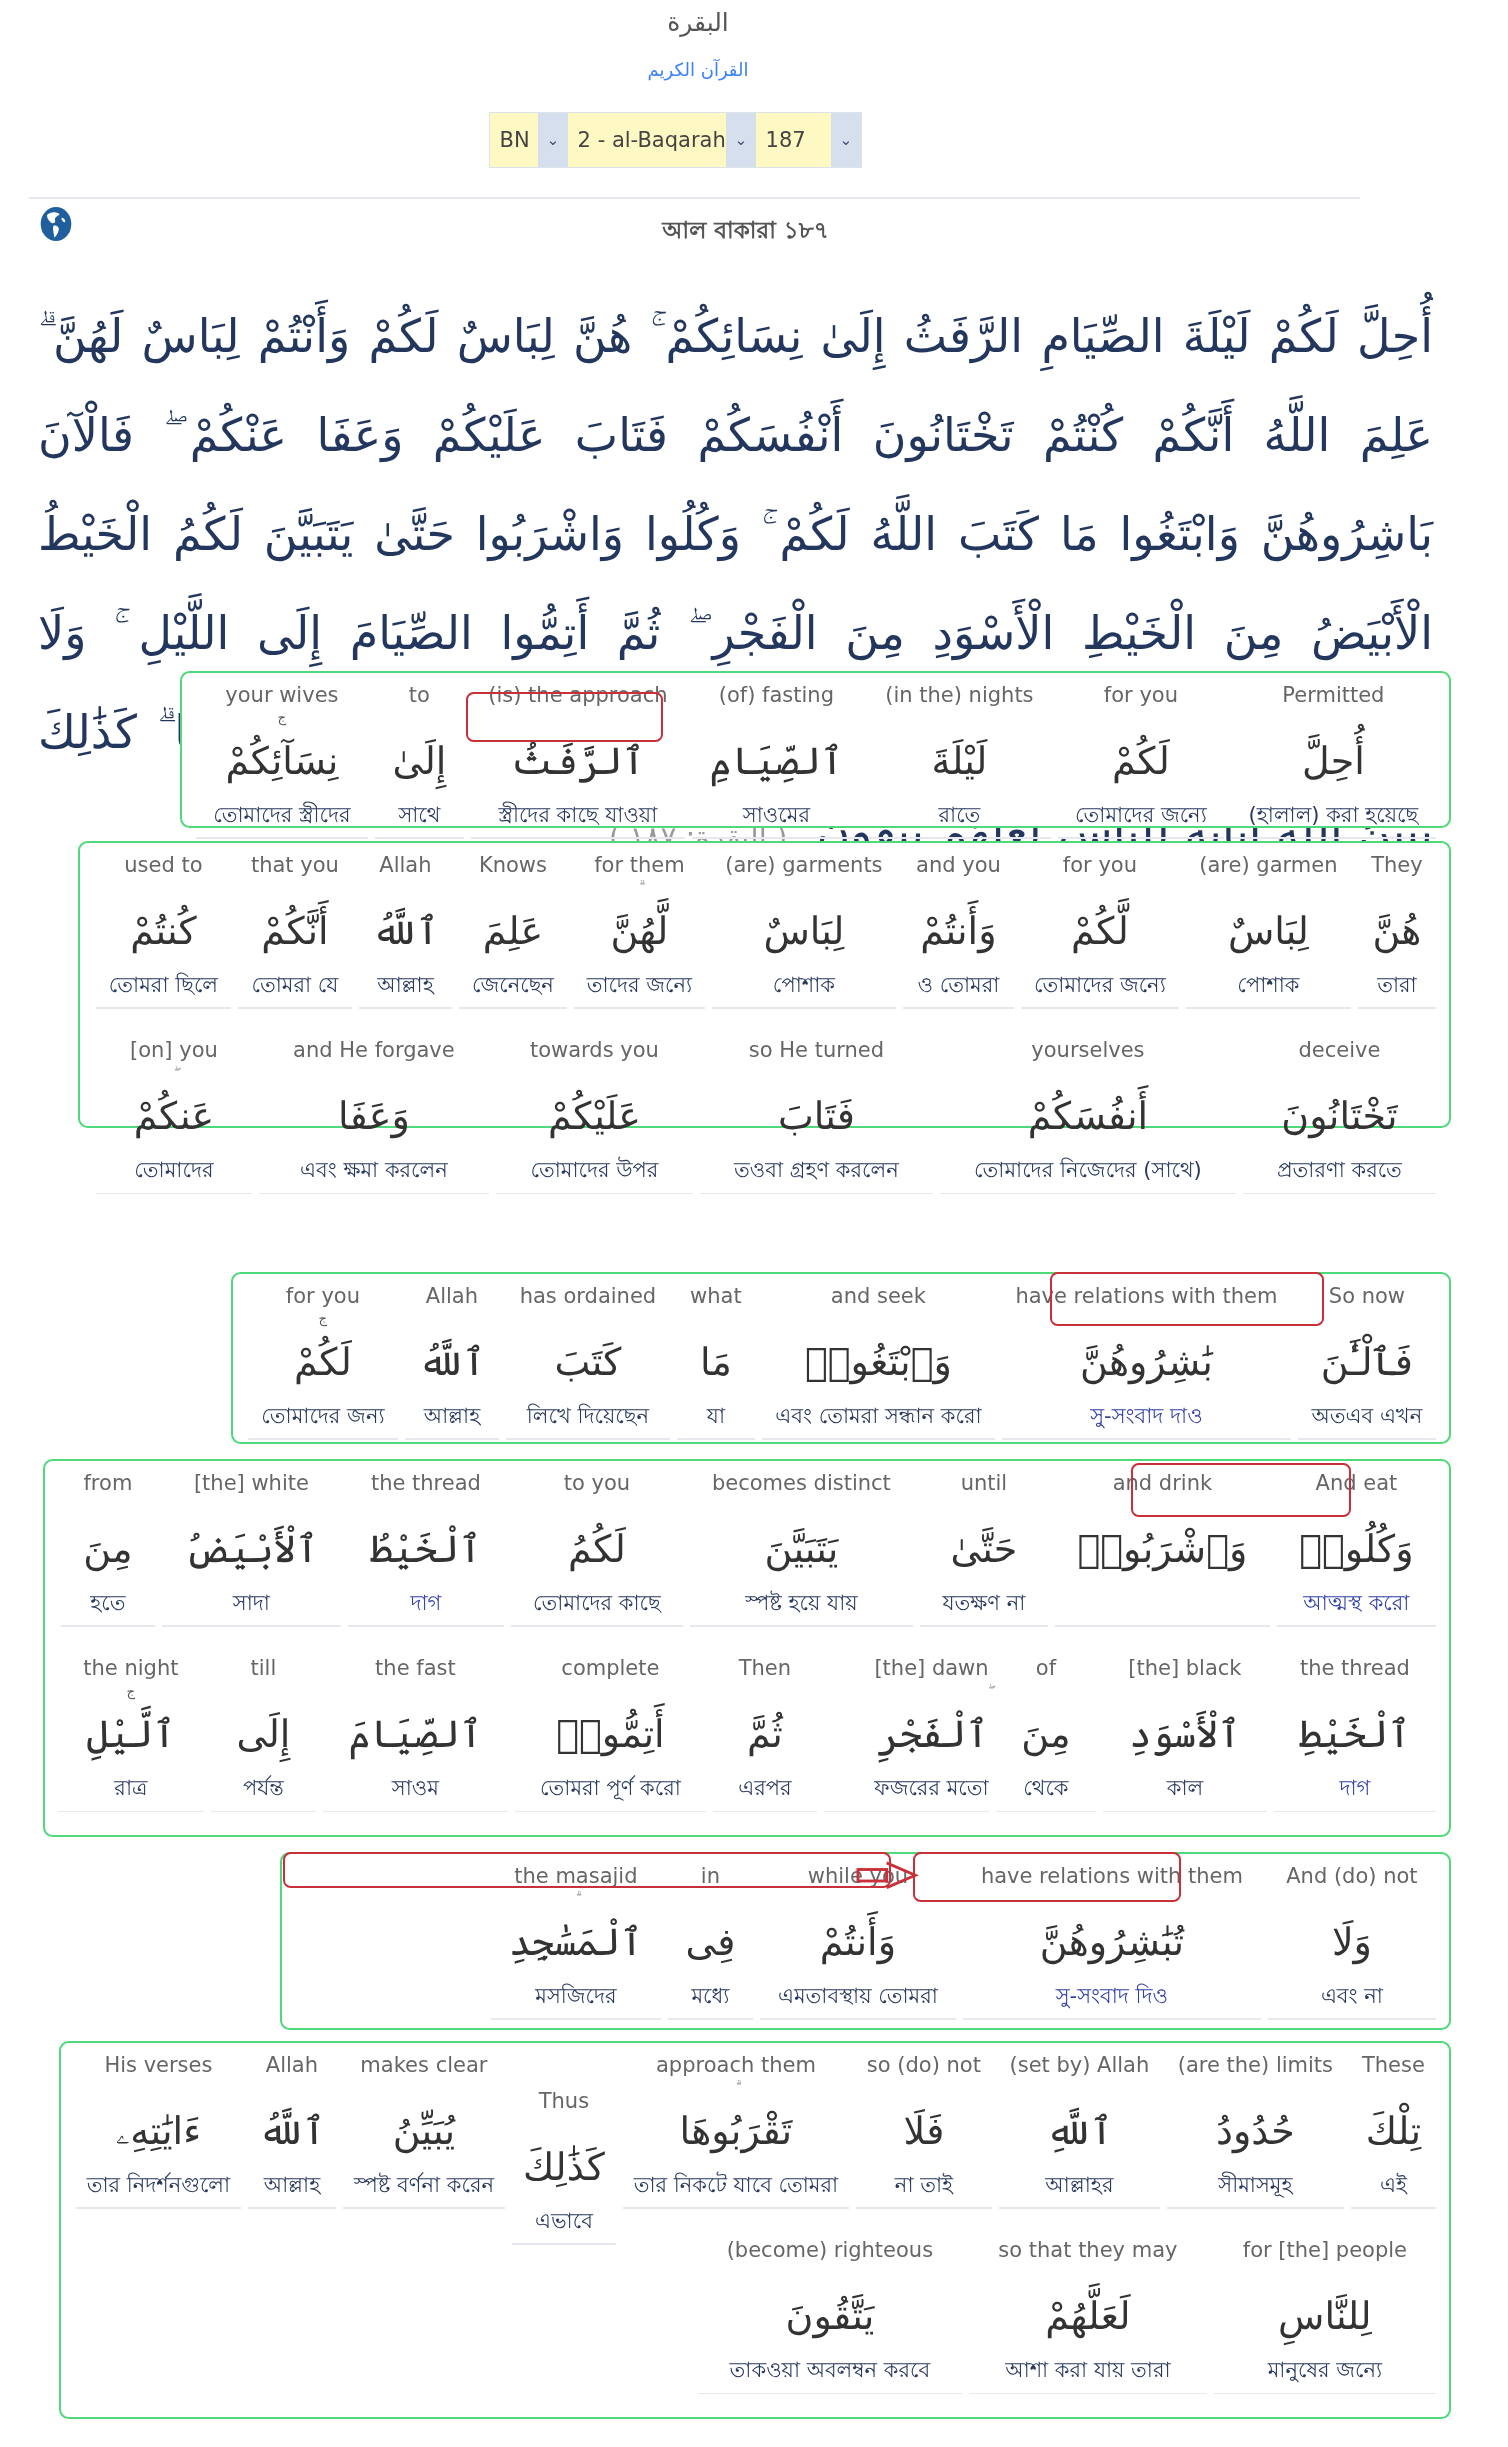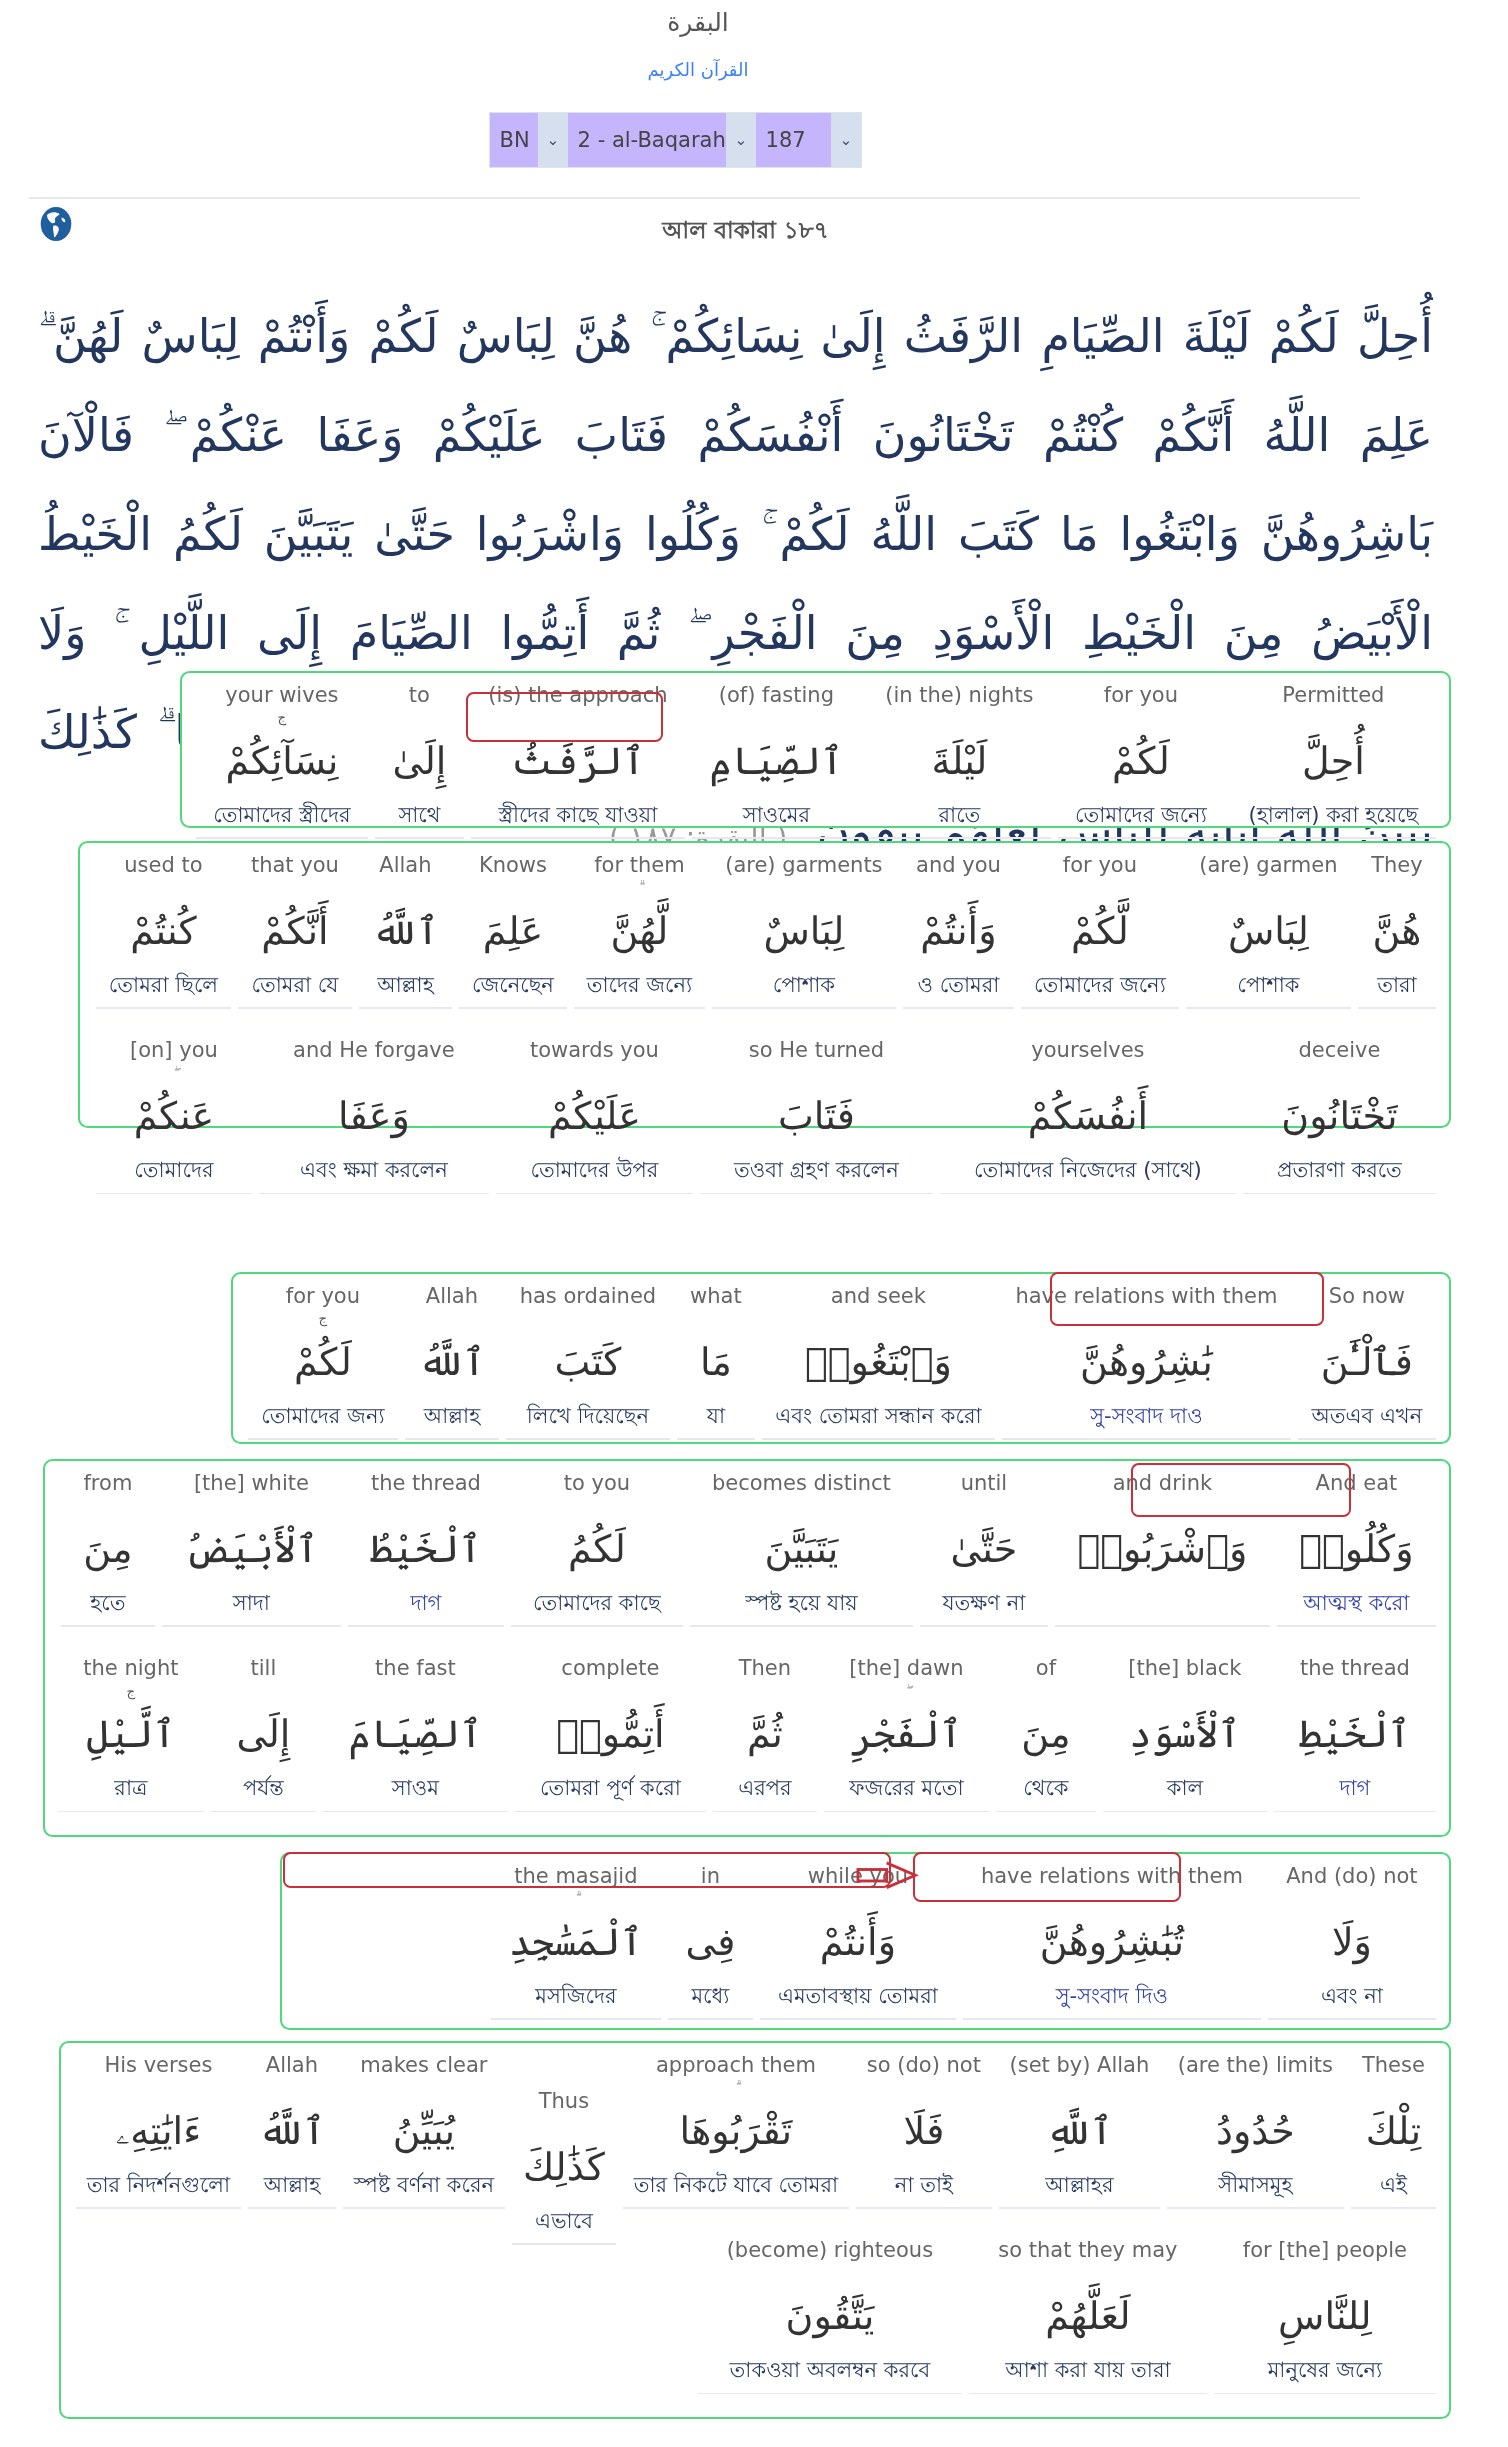--- a/index.html
+++ b/index.html
@@ -3,21 +3,21 @@
 <meta charset="utf-8">
 <style>
   html, body { margin:0; padding:0; background:#ffffff; }
   body { width:1508px; height:2447px; position:relative; overflow:hidden;
          font-family:"DejaVu Sans", sans-serif; color:#333; }
   .abs { position:absolute; }
   .surah-ar { left:0; width:1396px; top:7.6px; text-align:center; font-size:25px; color:#555;
               font-family:"DejaVu Sans", sans-serif; }
   .surah-sub { left:0; width:1396px; top:59px; text-align:center; font-size:18px; color:#3b82f6; }
   .selector { left:489px; top:112px; height:54px; display:flex; border:1px solid #dde3ea; }
-  .sel { display:flex; align-items:center; background:#c4b5fd; font-size:21px; color:#444;
+  .sel { display:flex; align-items:center; background:#fef9c3; font-size:21px; color:#444;
          font-family:"DejaVu Sans", sans-serif; padding:0 9.6px; cursor:pointer; }
   .sel .chev { background:#d6dfee; height:100%; display:flex; align-items:center; justify-content:center;
                width:30px; margin-left:auto; color:#3a4b6b; font-size:15.3px; }
   .sel-lang { width:78px; padding:0; }
   .sel-lang .txt, .sel-surah .txt, .sel-ayah .txt { padding-left:9.6px; }
   .sel-surah { width:188px; padding:0; }
   .sel-ayah { width:105px; padding:0; }
   .divider { left:29px; top:197px; width:1331px; height:1.9px; background:#e5e8ec; }
   .globe { left:38px; top:206px; width:36px; height:36px; }
   .verse-title { left:0; width:1491px; top:212px; text-align:center; font-size:23px; font-weight:bold; color:#555; }
@@ -372,21 +372,21 @@
         <div class="bn">কাল</div>
         <div class="uline"></div>
       </div>
       <div class="cell" style="width: 107px;">
         <div class="en">of</div>
         <div class="mark"></div>
         <div class="ar">مِنَ</div>
         <div class="bn">থেকে</div>
         <div class="uline"></div>
       </div>
-      <div class="cell" style="width: 172px;">
+      <div class="cell" style="width: 172px; align-items: flex-end;">
         <div class="en">[the] dawn</div>
         <div class="mark">ۖ</div>
         <div class="ar">ٱلْفَجْرِ</div>
         <div class="bn">ফজরের মতো</div>
         <div class="uline"></div>
       </div>
       <div class="cell" style="width: 111px;">
         <div class="en">Then</div>
         <div class="mark"></div>
         <div class="ar">ثُمَّ</div>

